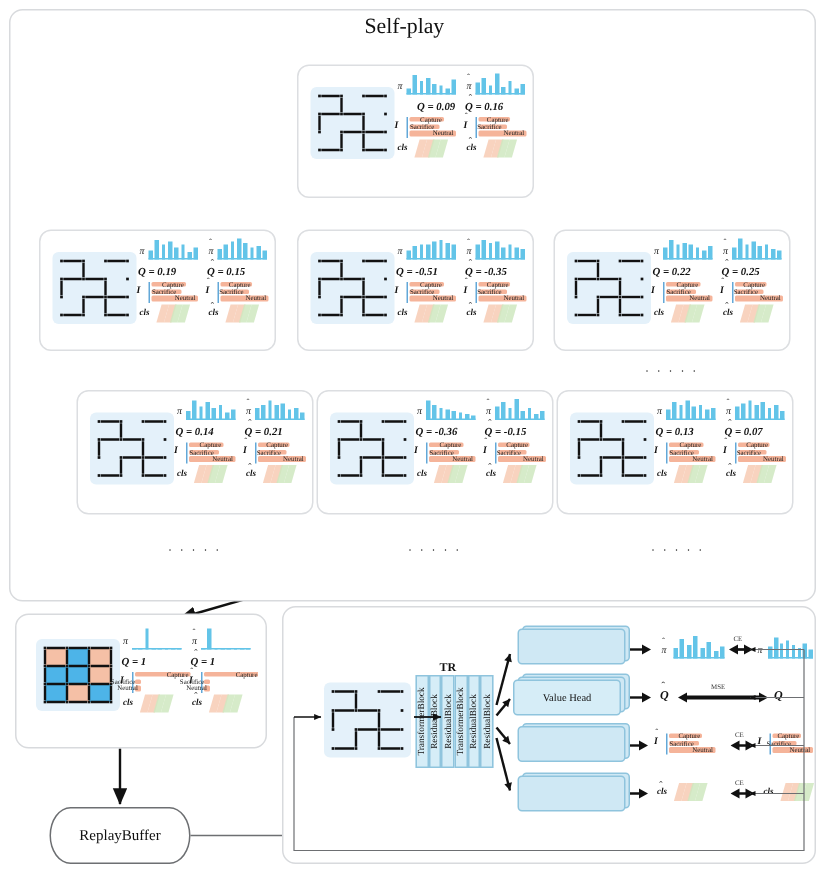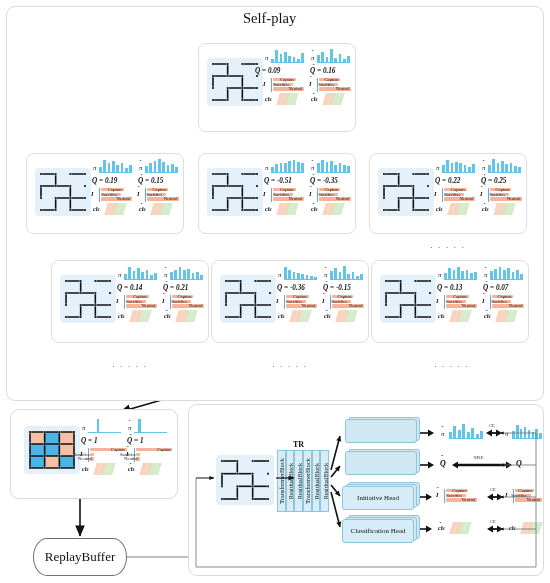--- a/index.html
+++ b/index.html
@@ -145,21 +145,21 @@
     font-family:"Liberation Serif", serif;
   }
 
   .rb{
     position:absolute;
     border:1px solid #6d6f72;
     background:#fff;
     border-radius:14px/50%;
     box-sizing:border-box;
     display:flex;align-items:center;justify-content:center;
-    font-size:13px;
+    font-size:10px;
     font-family:"Liberation Serif", serif;
   }
 
   .dots{
     position:absolute;font-size:8px;letter-spacing:1.6px;color:#222;
     font-family:"Liberation Serif", serif;
   }
 
   svg.lines{position:absolute;left:0;top:0;width:550px;height:583px;pointer-events:none;}
 </style>
@@ -260,21 +260,21 @@
           <div class="bar" style="left:0px;height:4.2px;"></div>
           <div class="bar" style="left:4.3428571428571425px;height:12.88px;"></div>
           <div class="bar" style="left:8.685714285714285px;height:8.68px;"></div>
           <div class="bar" style="left:13.028571428571428px;height:11.200000000000001px;"></div>
           <div class="bar" style="left:17.37142857142857px;height:7px;"></div>
           <div class="bar" style="left:21.71428571428571px;height:5.6000000000000005px;"></div>
           <div class="bar" style="left:26.057142857142857px;height:3.9200000000000004px;"></div>
           <div class="bar" style="left:30.4px;height:9.799999999999999px;"></div>
           <div class="axis"></div>
         </div>
-        <span class="qline" style="left:56px;top:23px;"><b><i>Q = 0.09</i></b></span>
+        <span class="qline" style="left:79px;top:23px;"><b><i>Q = 0.09</i></b></span>
         <span class="ilab-left" style="left:64px;top:36px;">I</span>
         <div class="ibox" style="left:72px;top:34px;width:40px;height:14px;">
           <div class="ivert"></div>
           <div class="irow" style="top:0px;width:22.94px;"></div>
           <span class="ilab" style="left:9.040000000000001px;top:0px;">Capture</span>
           <div class="irow" style="top:4.7px;width:20.35px;"></div>
           <span class="ilab" style="left:2.25px;top:4.7px;">Sacrifice</span>
           <div class="irow" style="top:9.4px;width:31.45px;"></div>
           <span class="ilab" style="left:17.549999999999997px;top:9.4px;">Neutral</span>
         </div>
@@ -1084,30 +1084,27 @@
       <div class="trcol" style="left:43.33333333333333px;top:0;width:8.666666666666666px;height:62px;">
         <span>ResidualBlock</span>
       </div>
     </div>
 
   <div id="heads" style="position:absolute;left:0;top:0;width:550px;height:583px;">
       <div class="headshadow" style="left:348px;top:416.6px;width:72px;height:24px;"></div>
       <div class="headshadow" style="left:345px;top:418.8px;width:72px;height:24px;"></div>
       <div class="headshadow" style="left:348px;top:448.6px;width:72px;height:24px;"></div>
       <div class="headshadow" style="left:345px;top:450.8px;width:72px;height:24px;"></div>
+      <div class="headbox" style="left:342px;top:453px;width:72px;height:24px;">
+        <span>Value Head</span>
+      </div>
       <div class="headshadow" style="left:348px;top:481.6px;width:72px;height:24px;"></div>
       <div class="headshadow" style="left:345px;top:483.8px;width:72px;height:24px;"></div>
-      <div class="headbox" style="left:342px;top:486px;width:72px;height:24px;">
-        <span>Initiative Head</span>
-      </div>
       <div class="headshadow" style="left:348px;top:514.6px;width:72px;height:24px;"></div>
       <div class="headshadow" style="left:345px;top:516.8px;width:72px;height:24px;"></div>
-      <div class="headbox" style="left:342px;top:519px;width:72px;height:24px;">
-        <span>Classification Head</span>
-      </div>
       <svg class="lines" viewBox="0 0 550 583">
         <path d="M331,470 L340,436" stroke="#111" stroke-width="1.6" fill="none"></path>
         <polygon points="340,436 341.2339707908585,441.4988467961299 336.20710360597866,440.1682054824852" fill="#111"></polygon>
         <path d="M331,477 L340,466" stroke="#111" stroke-width="1.6" fill="none"></path>
         <polygon points="340,466 338.8461000266423,471.5162047506855 334.8215220707851,468.2233682413477" fill="#111"></polygon>
         <path d="M331,485 L340,496" stroke="#111" stroke-width="1.6" fill="none"></path>
         <polygon points="340,496 334.8215220707851,493.7766317586523 338.8461000266423,490.4837952493145" fill="#111"></polygon>
         <path d="M331,492 L340,527" stroke="#111" stroke-width="1.6" fill="none"></path>
         <polygon points="340,527 336.2367131761951,522.8050420405233 341.2728764256987,521.5100286335081" fill="#111"></polygon>
       </svg>

